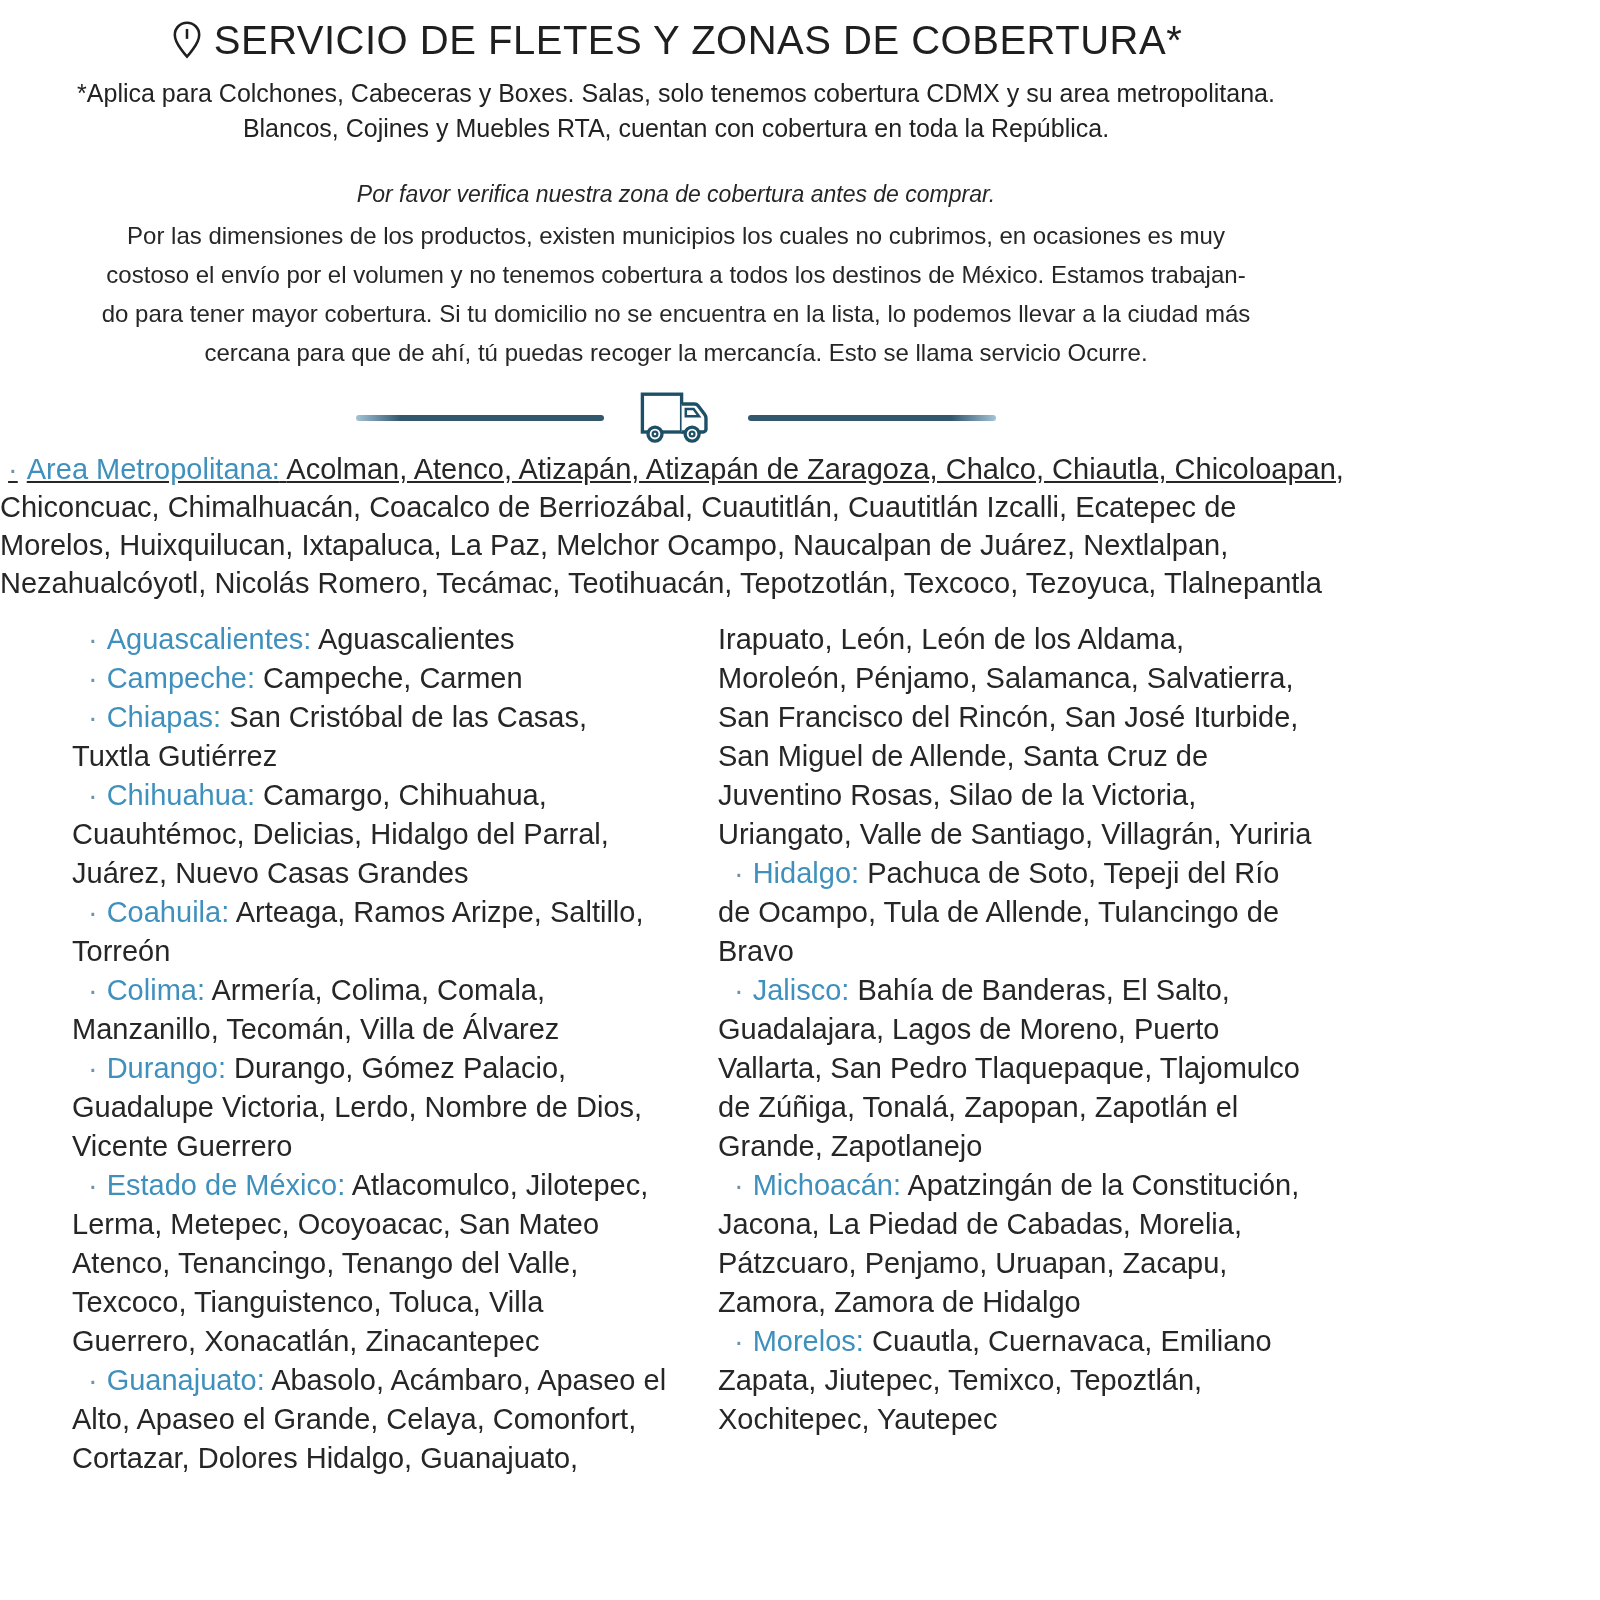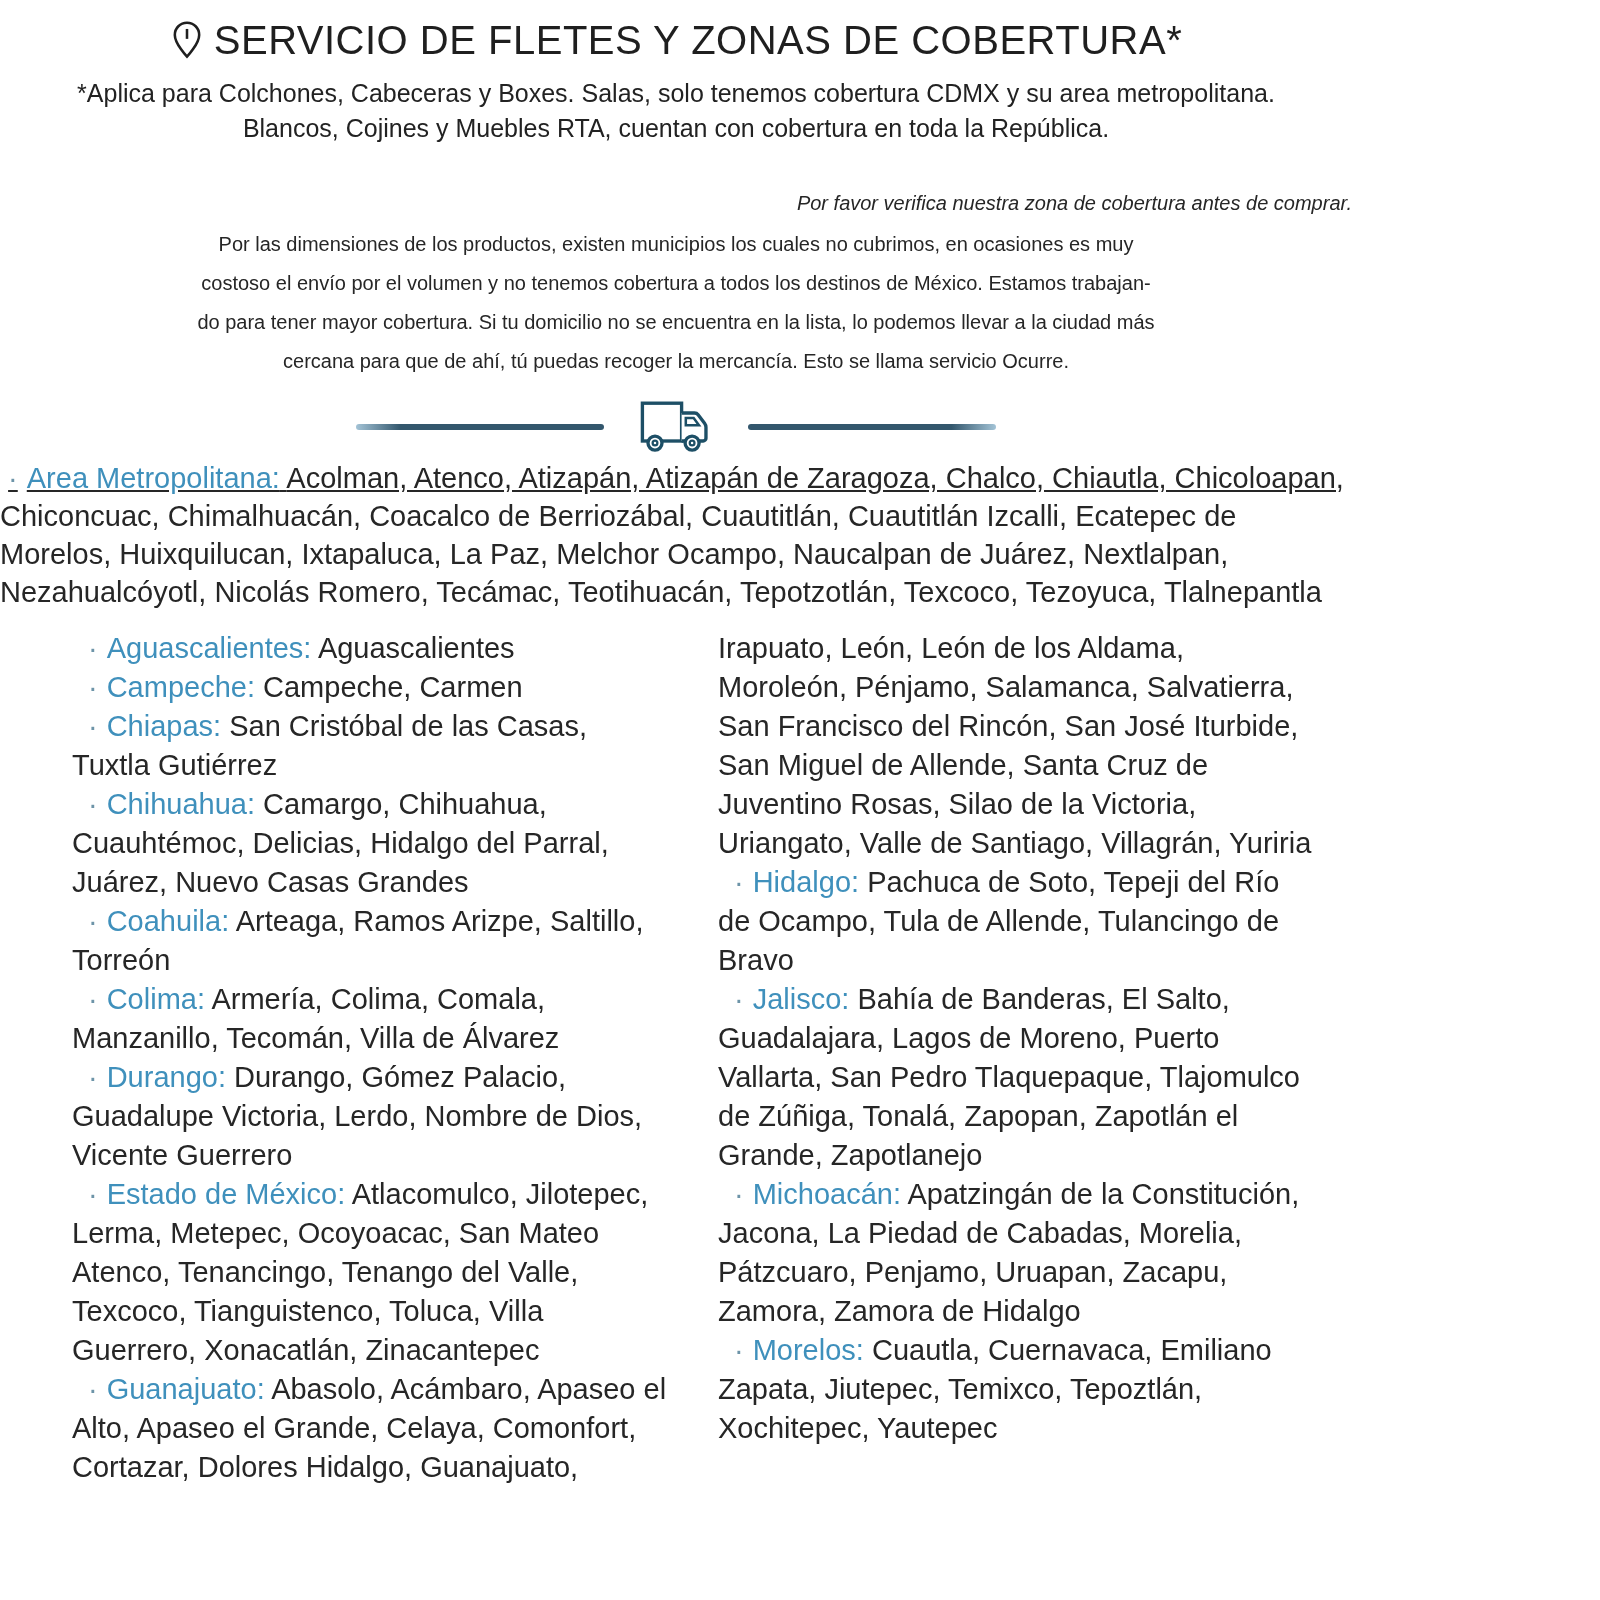--- a/index.html
+++ b/index.html
@@ -23,24 +23,24 @@
   }
   .pin-icon svg{display:block;}
   
   .disclaimer{
     margin-top:12px;text-align:center;
     font-size:25px;line-height:35px;color:#222;
   }
   .disclaimer div{white-space:nowrap;}
   
   .intro-lead{
-    margin-top:38px;text-align:right;font-style:italic;
-    font-size:20px;line-height:39px;white-space:nowrap;
+    margin-top:29px;text-align:center;font-style:italic;
+    font-size:23px;line-height:39px;white-space:nowrap;
   }
-  .intro-body{margin-top:2px;text-align:center;font-size:20px;}
+  .intro-body{margin-top:2px;text-align:center;font-size:24px;}
   .body-line{line-height:39px;white-space:nowrap;}
   
   .divider{
     margin:18px auto 4px;display:flex;align-items:center;justify-content:center;gap:26px;
     width:640px;
   }
   .divider-bar{height:6px;border-radius:3px;flex:1;}
   .divider-bar.left{background:linear-gradient(90deg,#a3c3d6 0%,var(--divider) 18%,var(--divider) 100%);}
   .divider-bar.right{background:linear-gradient(270deg,#a3c3d6 0%,var(--divider) 18%,var(--divider) 100%);}
   .truck-icon svg{display:block;}

